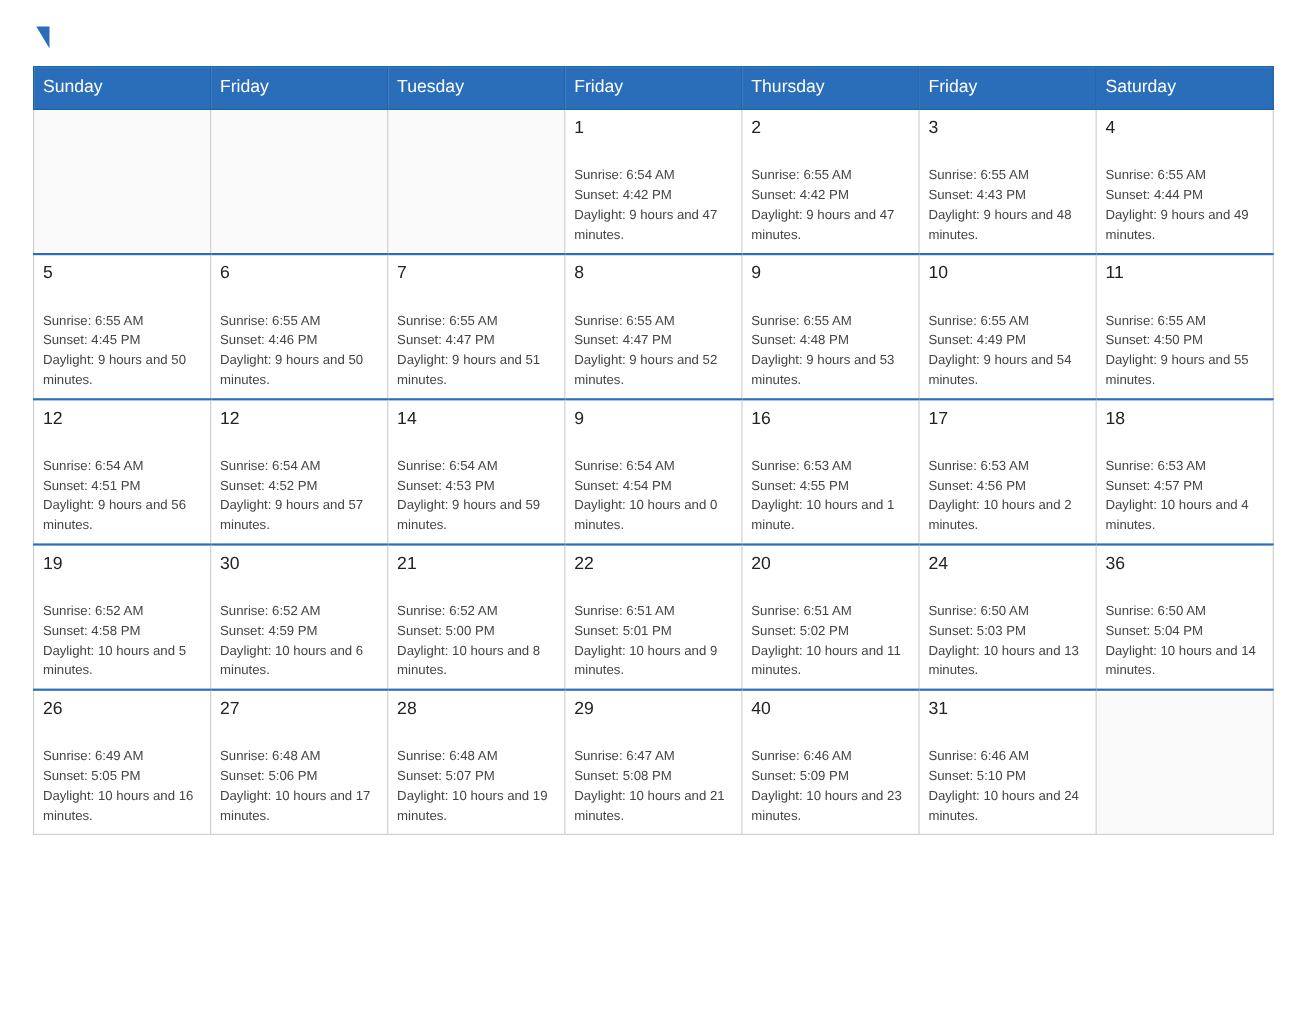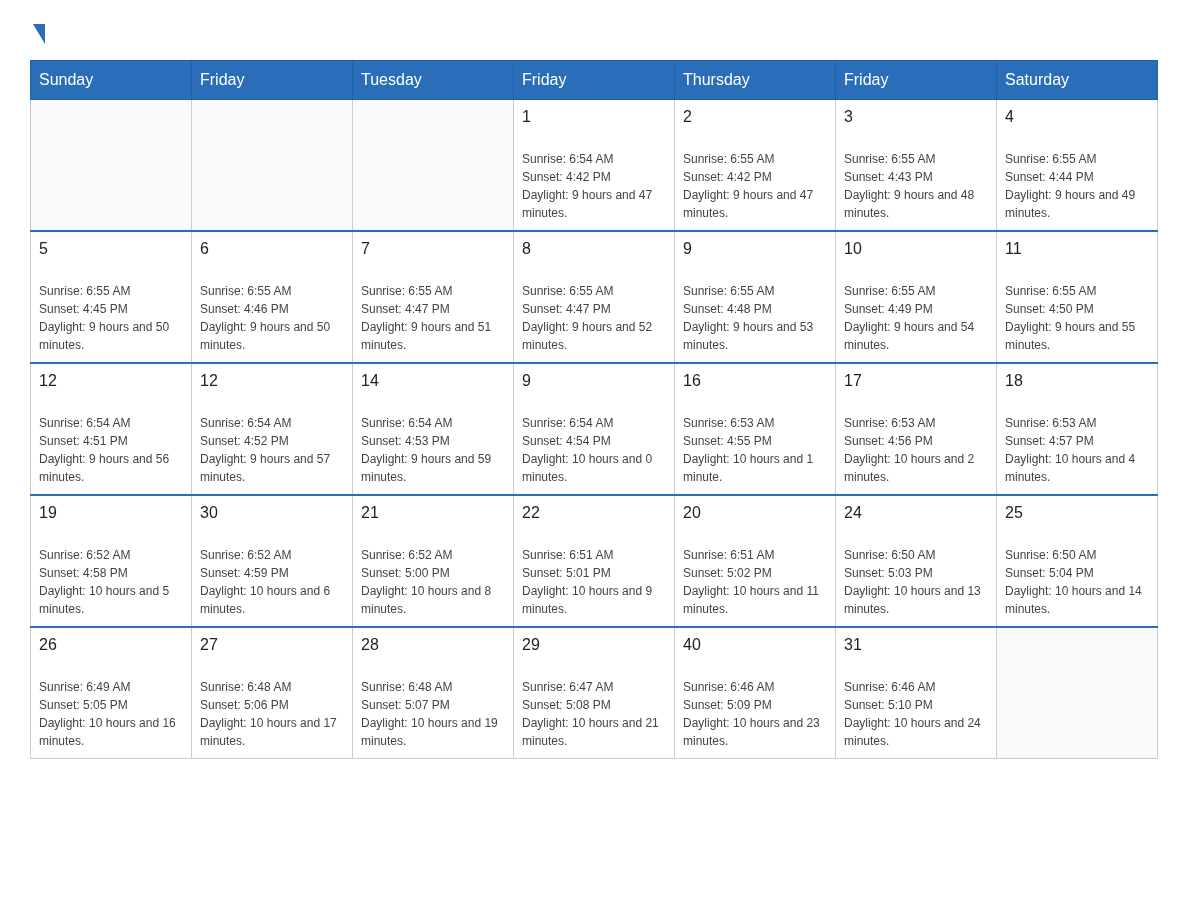--- a/index.html
+++ b/index.html
@@ -279,21 +279,21 @@
 Sunset: 5:02 PM
 Daylight: 10 hours and 11 minutes.</div>
         </td>
         <td>
           <div class="day-number">24</div>
           <div class="day-info" style="white-space: pre-line;">Sunrise: 6:50 AM
 Sunset: 5:03 PM
 Daylight: 10 hours and 13 minutes.</div>
         </td>
         <td>
-          <div class="day-number">25</div>
+          <div class="day-number">36</div>
           <div class="day-info" style="white-space: pre-line;">Sunrise: 6:50 AM
 Sunset: 5:04 PM
 Daylight: 10 hours and 14 minutes.</div>
         </td>
       </tr>
       <tr class="row-separator">
         <td>
           <div class="day-number">26</div>
           <div class="day-info" style="white-space: pre-line;">Sunrise: 6:49 AM
 Sunset: 5:05 PM

